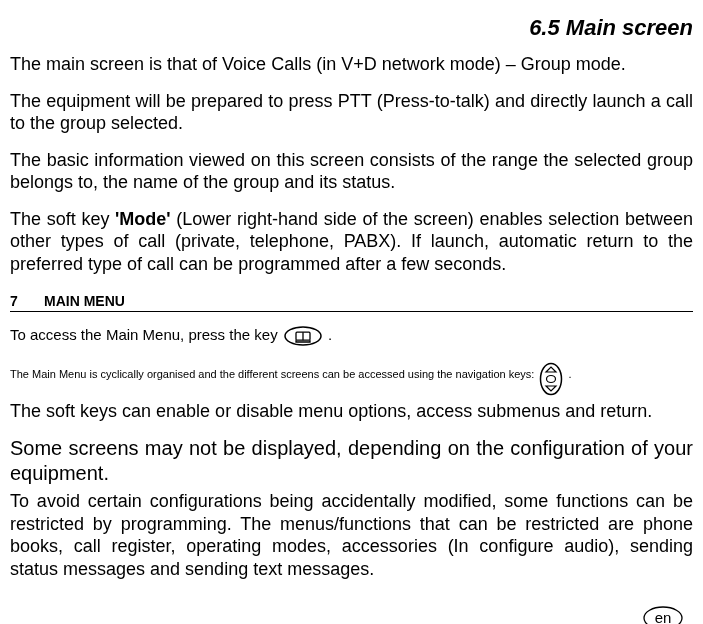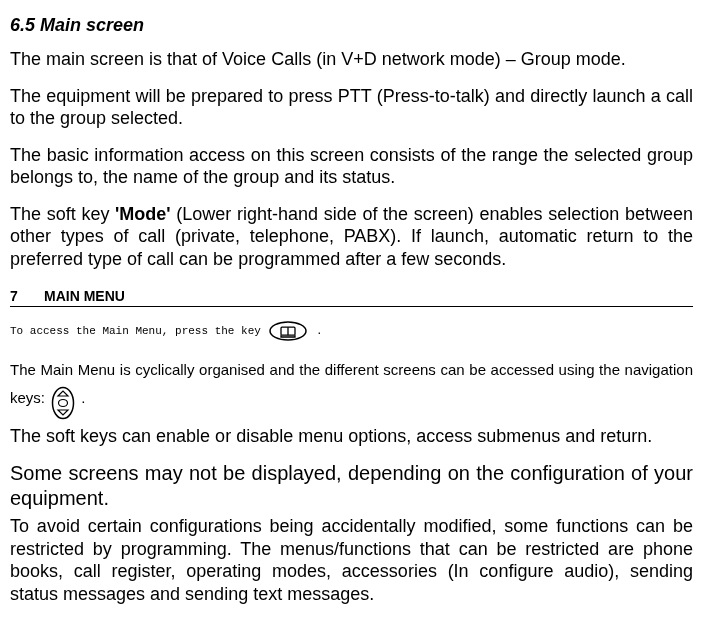--- a/index.html
+++ b/index.html
@@ -4,24 +4,25 @@
   <style>
     body {
       margin: 0;
       padding: 15px 10px 10px 10px;
       font-family: Arial, Helvetica, sans-serif;
       background: #fff;
       color: #000;
       width: 683px;
     }
     .section-heading-minor {
-      font-size: 18px;
+      font-size: 22px;
       font-weight: bold;
       font-style: italic;
       margin-bottom: 12px;
+      text-align: right;
     }
     .para {
       font-size: 18px;
       line-height: 1.25;
       text-align: justify;
       margin-bottom: 14px;
     }
     .para-tight {
       font-size: 20px;
       line-height: 1.25;
@@ -38,36 +39,35 @@
       display: inline-block;
       width: 34px;
     }
     hr.rule {
       border: none;
       border-top: 1px solid #000;
       margin-top: 2px;
       margin-bottom: 14px;
     }
     .inline-row {
-      font-size: 11px;
+      font-size: 15px;
       line-height: 1.25;
       text-align: justify;
-      margin-bottom: 20px;
-      font-family: Liberation Mono, monospace;
+      margin-bottom: 10px;
     }
     .icon-menu {
       display: inline-block;
       vertical-align: middle;
       margin: 0 2px;
     }
     .icon-menu svg {
       display: block;
     }
     .nav-para {
-      font-size: 15px;
+      font-size: 11px;
       line-height: 1.25;
       text-align: justify;
       margin-bottom: 6px;
     }
     .nav-icon-wrapper {
       display: inline-block;
       vertical-align: middle;
       margin: 0 2px;
       position: relative;
       top: 6px;
@@ -98,21 +98,21 @@
   </style>
 </head>
 <body>
 
 <div class="section-heading-minor">6.5 Main screen</div>
 
 <div class="para">The main screen is that of Voice Calls  (in V+D network mode) – Group mode.</div>
 
 <div class="para">The equipment will be prepared to press PTT (Press-to-talk) and directly launch a call to the group selected.</div>
 
-<div class="para">The basic  information access on this screen consists of the range the selected group belongs to, the name of the group and its status.</div>
+<div class="para">The basic  information viewed on this screen consists of the range the selected group belongs to, the name of the group and its status.</div>
 
 <div class="para">
   <span>The soft key </span><b class="mode">'Mode'</b><span> (Lower right-hand side of the screen) enables selection between other types of call (private, telephone, PABX). If launch, automatic return to the preferred type of call can be programmed after a few seconds.</span>
 </div>
 
 <div class="section-heading-major">
   <span class="num-indent">7</span><span>MAIN MENU</span>
 </div>
 <hr class="rule">
 

